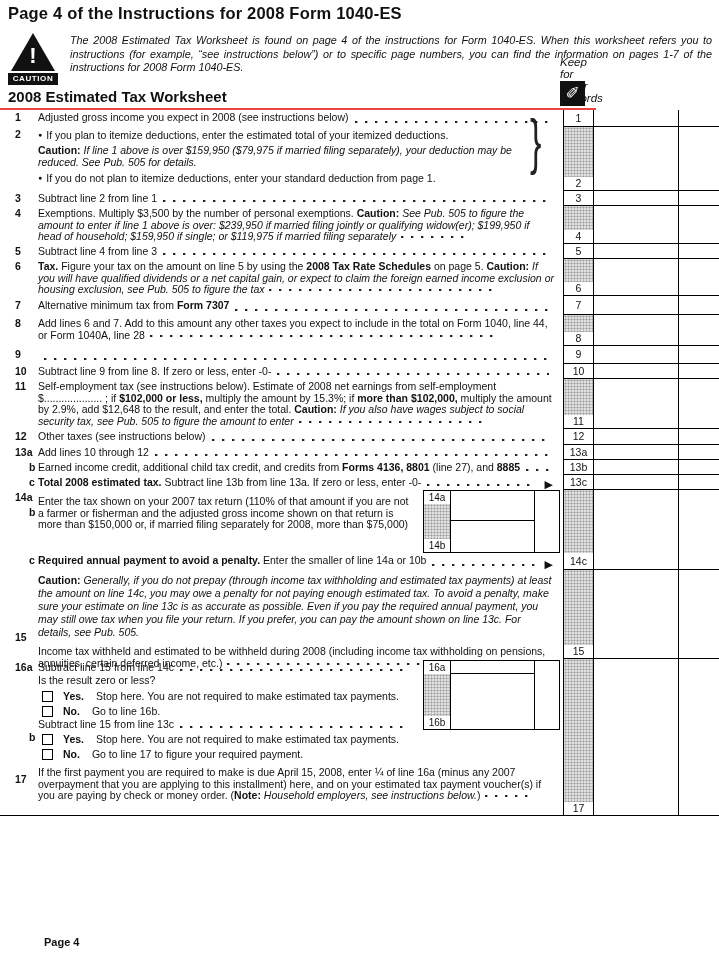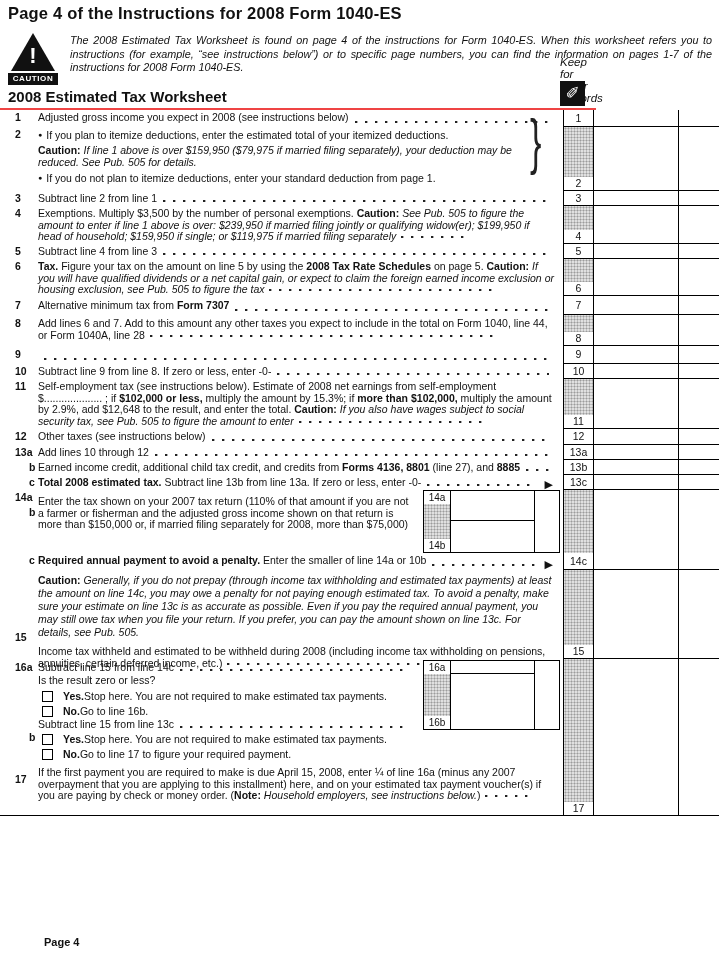--- a/index.html
+++ b/index.html
@@ -43,21 +43,21 @@
   .arrow{font-size:11px;line-height:11px;margin:0 2px;align-self:flex-end;}
   
   .seg-b{font-weight:bold;}
   .seg-i{font-style:italic;}
   .seg-bullet{font-size:7px;vertical-align:1.5px;padding-right:4px;}
   .para{margin:0 0 4px 0;}
   .brace{position:absolute;left:530px;top:8px;font-size:62px;font-weight:100;transform:scaleX(.55);transform-origin:left center;color:#222;}
   
   .checkline{display:flex;align-items:center;height:15px;padding-left:4px;}
   .chk{width:9px;height:9px;border:1.3px solid #000;background:#fff;margin-right:10px;flex:0 0 auto;}
-  .checkline .seg-b{}
+  .checkline .seg-b{margin-right:12px;}
   .qline{height:14px;display:flex;align-items:flex-start;}
   
   .inner-tbl{position:absolute;left:423px;width:137px;box-sizing:border-box;border:1.2px solid #000;display:flex;background:#fff;}
   .it-label-col{width:27px;box-sizing:border-box;border-right:1.2px solid #000;display:flex;flex-direction:column;}
   .it-label{text-align:center;font-size:10px;line-height:13px;height:13px;}
   .it-shade{flex:1 1 auto;}
   .it-val-col{flex:1 1 auto;display:flex;flex-direction:column;border-right:1.2px solid #000;box-sizing:border-box;}
   .it-cent-col{width:24px;box-sizing:border-box;}
   .it-cell{box-sizing:border-box;}
   .grow{flex:1 1 auto;}

